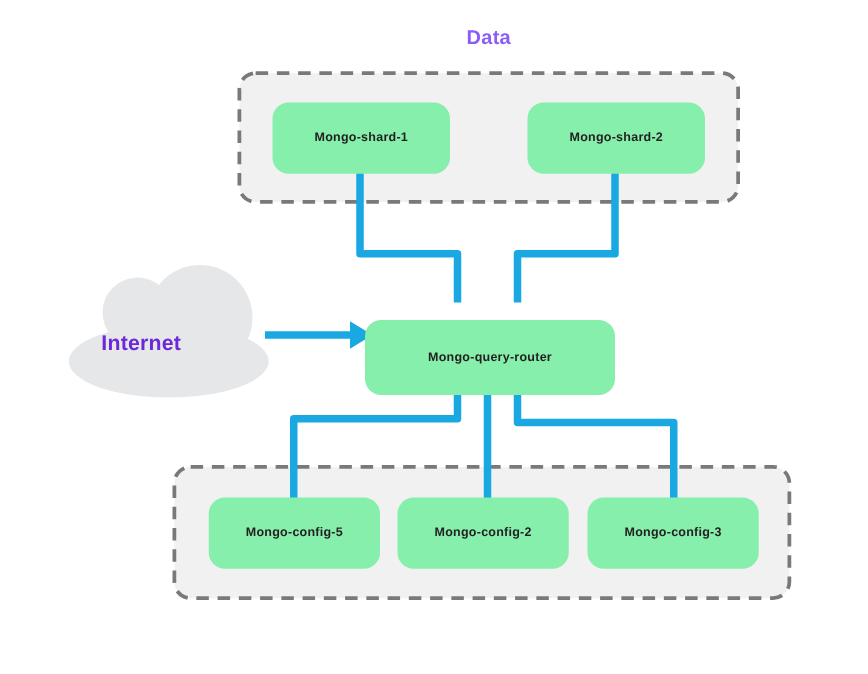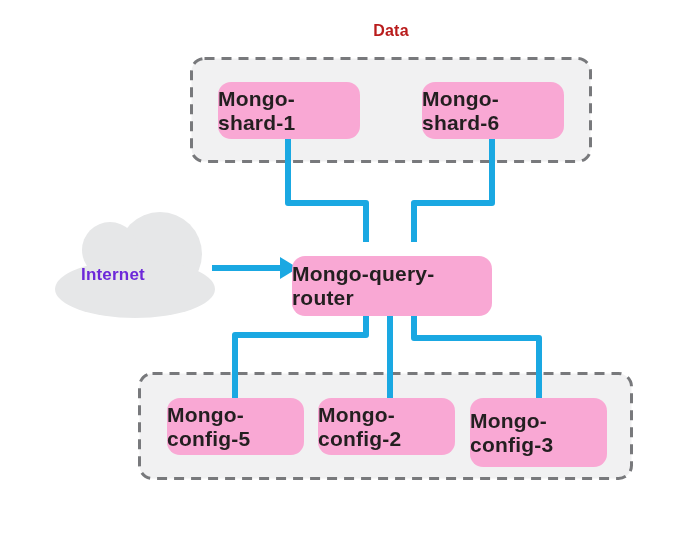--- a/index.html
+++ b/index.html
@@ -19,55 +19,55 @@
     position: absolute;
     left: 0;
     top: 0;
     width: 694px;
     height: 539px;
     z-index: 1;
   }
   .group-label {
     position: absolute;
     z-index: 3;
-    color: #b91c1c;
+    color: #8b5cf6;
     font-size: 16px;
     font-weight: bold;
     text-align: center;
     letter-spacing: 0.2px;
   }
   .label-data {
     left: 190px;
     top: 22px;
     width: 402px;
   }
   .label-configuration {
     left: 138px;
     top: 490px;
     width: 495px;
   }
   .node {
     position: absolute;
     z-index: 2;
-    background: #f9a8d4;
+    background: #86efac;
     border-radius: 13px;
     display: flex;
     align-items: center;
     justify-content: center;
     color: #231f20;
-    font-size: 21px;
+    font-size: 10px;
     font-weight: bold;
     letter-spacing: 0.2px;
   }
   .node-shard1  { left: 218px; top: 82px;  width: 142px; height: 57px; }
   .node-shard2  { left: 422px; top: 82px;  width: 142px; height: 57px; }
   .node-router  { left: 292px; top: 238px; width: 200px; height: 60px; margin-top: 18px; }
   .node-config1 { left: 167px; top: 398px; width: 137px; height: 57px; }
   .node-config2 { left: 318px; top: 398px; width: 137px; height: 57px; }
-  .node-config3 { left: 470px; top: 398px; width: 137px; height: 69px; }
+  .node-config3 { left: 470px; top: 398px; width: 137px; height: 57px; }
   .internet-label {
     position: absolute;
     z-index: 2;
     left: 81px;
     top: 265px;
     width: 120px;
     text-align: left;
     color: #6d28d9;
     font-size: 17px;
     font-weight: bold;
@@ -99,19 +99,19 @@
       <path d="M212,268 L280,268"></path>
     </g>
     <polygon points="280,257 298,268 280,279" fill="#1aa8e2"></polygon>
   </svg>
 
   <div class="group-label label-data">Data</div>
 
   <div class="internet-label">Internet</div>
 
   <div class="node node-shard1">Mongo-shard-1</div>
-  <div class="node node-shard2">Mongo-shard-6</div>
+  <div class="node node-shard2">Mongo-shard-2</div>
   <div class="node node-router">Mongo-query-router</div>
   <div class="node node-config1">Mongo-config-5</div>
   <div class="node node-config2">Mongo-config-2</div>
   <div class="node node-config3">Mongo-config-3</div>
 
 </div>
 
 </body></html>

